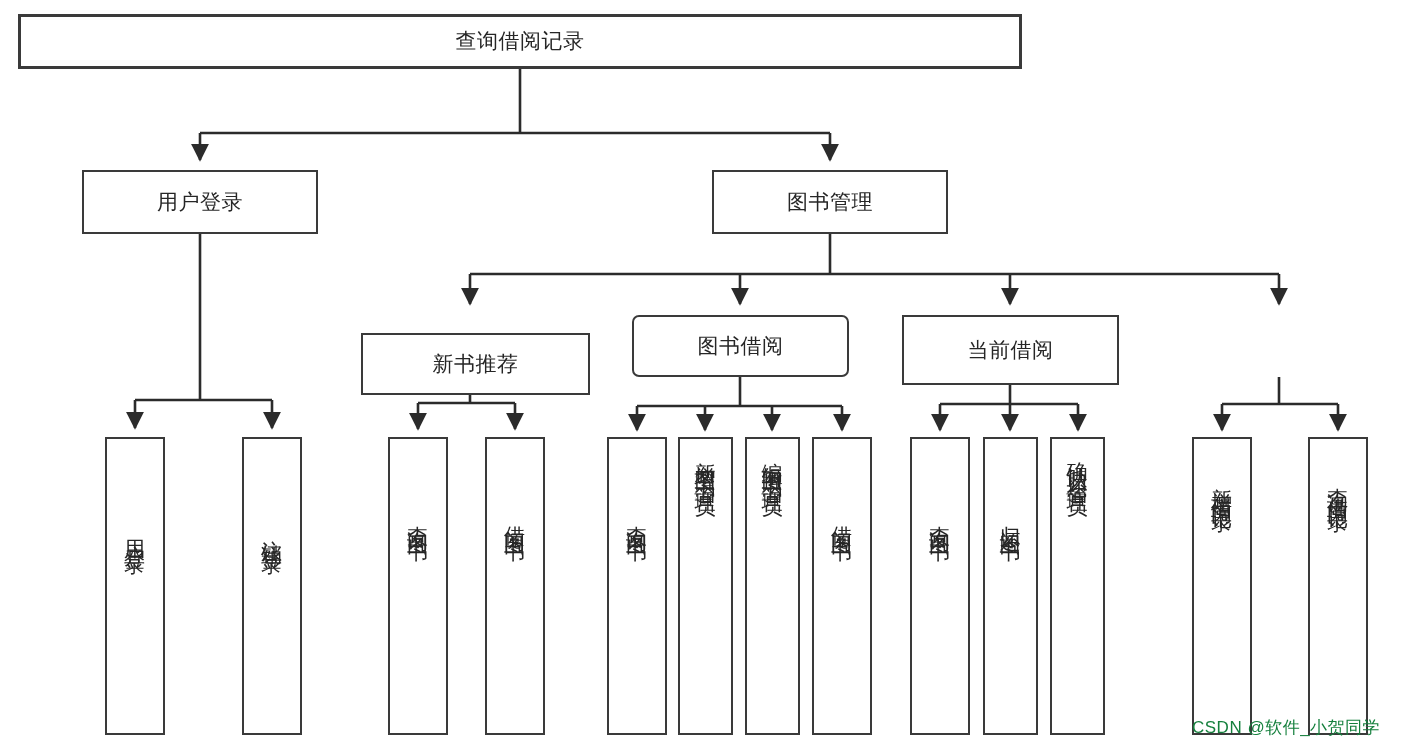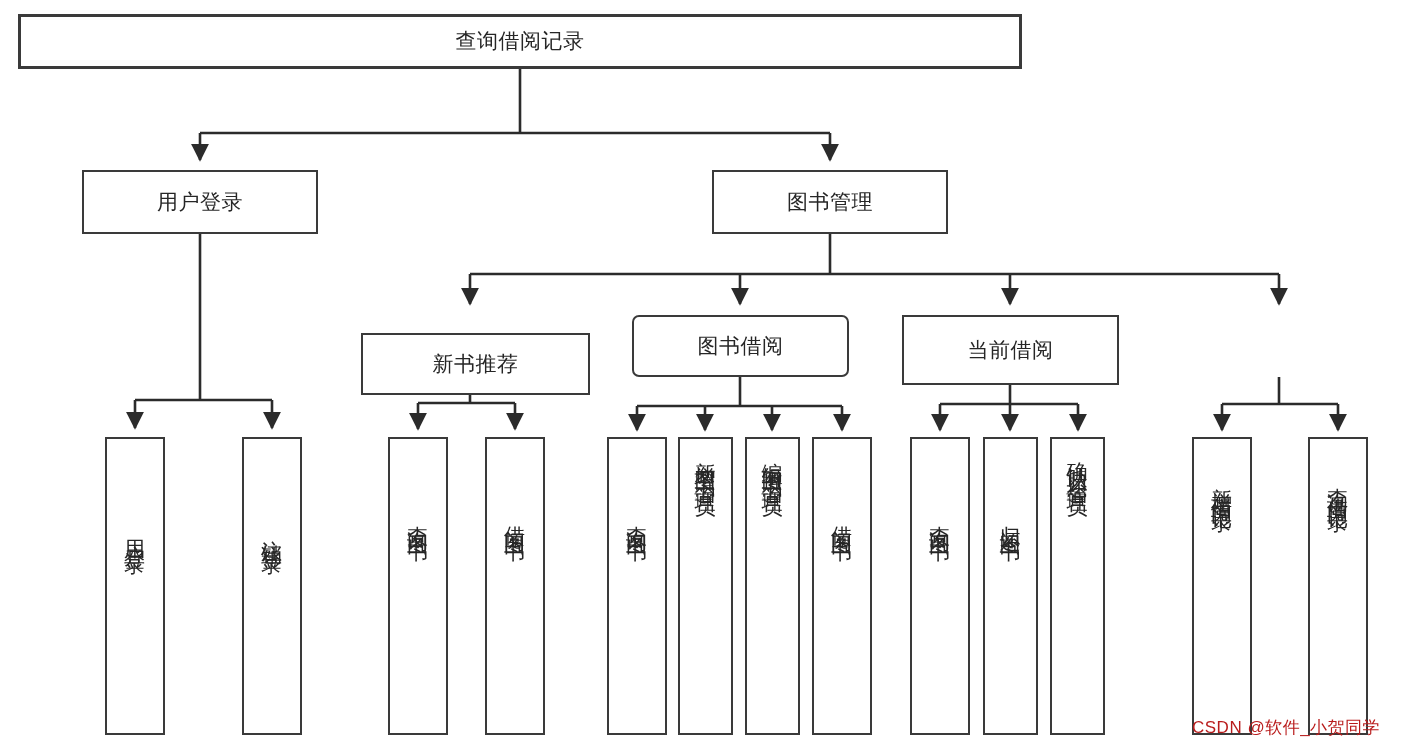--- a/index.html
+++ b/index.html
@@ -53,21 +53,21 @@
     color: #262626;
     writing-mode: vertical-rl;
     text-orientation: upright;
     letter-spacing: 5px;
     line-height: 1;
     white-space: nowrap;
   }
   .watermark {
     position: absolute;
     font-size: 17px;
-    color: #b91c1c;
+    color: #15803d;
     white-space: nowrap;
     letter-spacing: 0.5px;
   }
 </style>
 </head>
 <body>
 
 <div id="stage">
 
   <svg id="diagram-svg" viewBox="0 0 1405 747" xmlns="http://www.w3.org/2000/svg">

